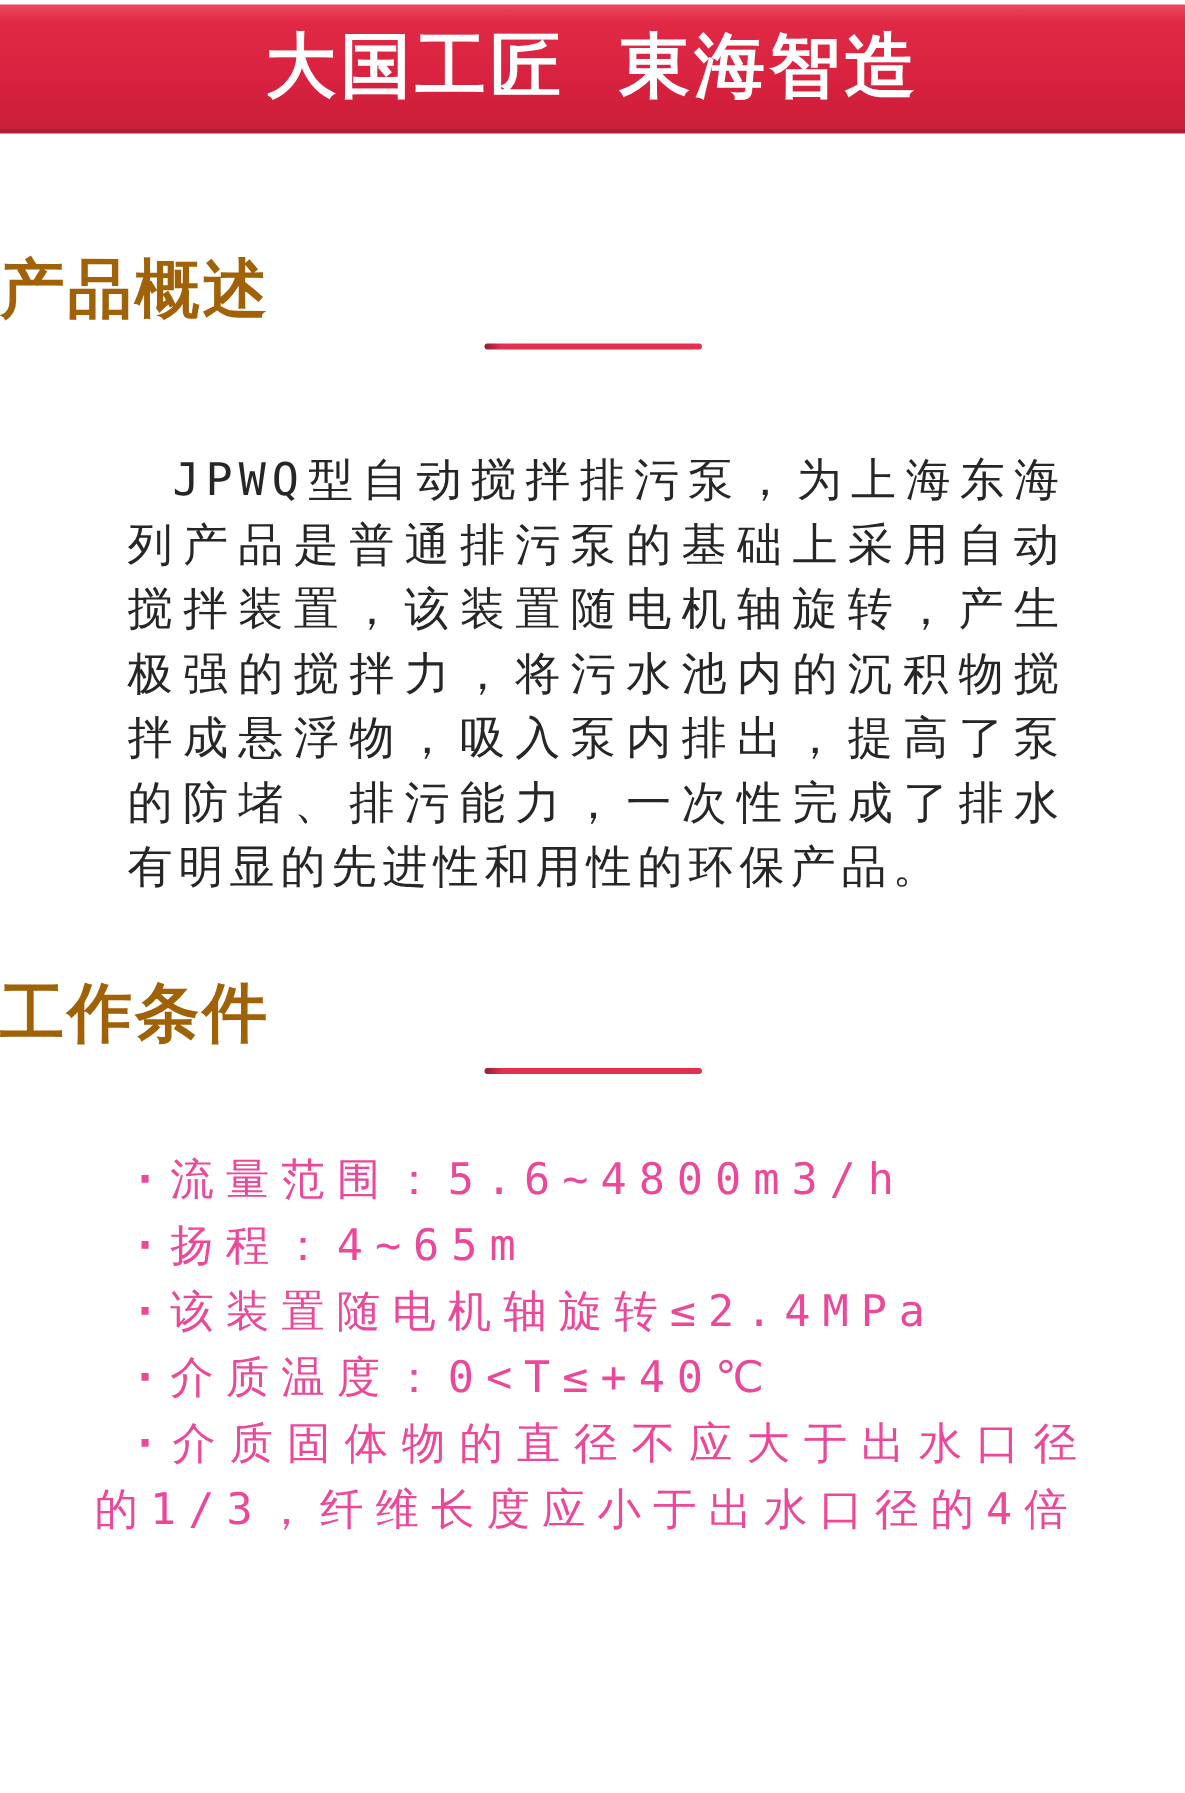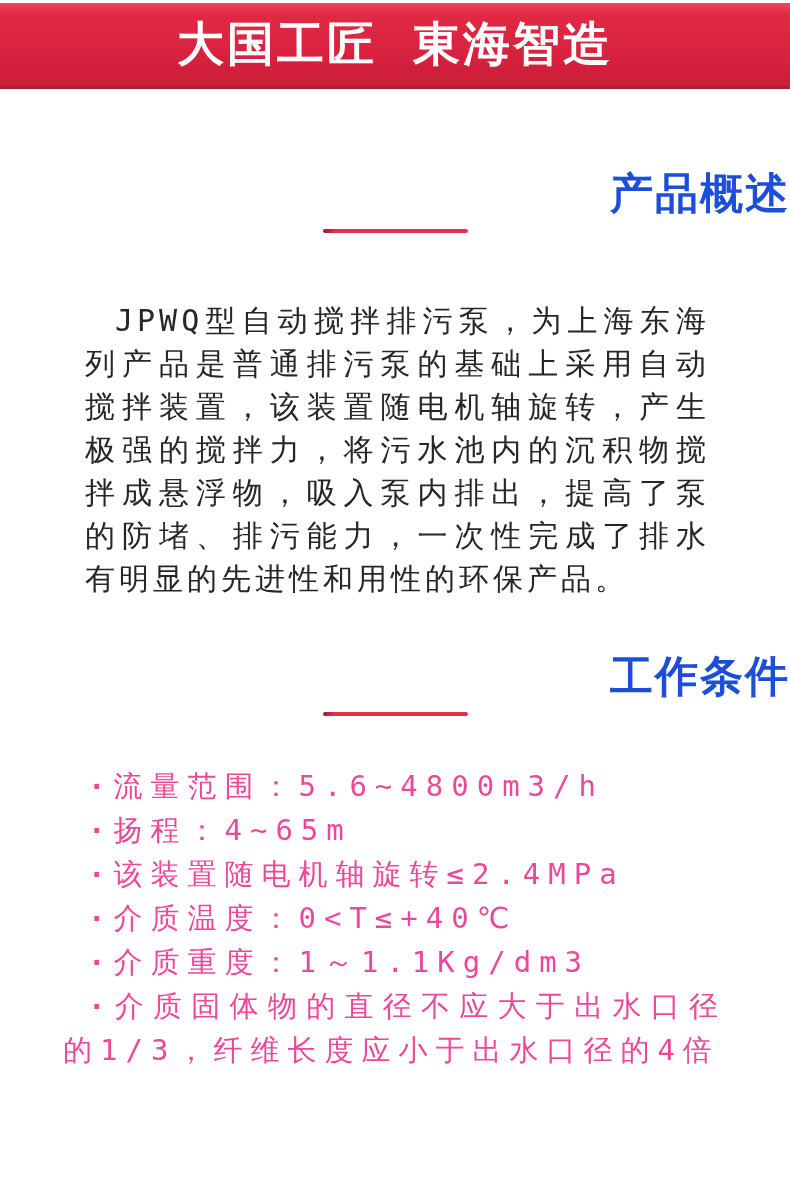--- a/index.html
+++ b/index.html
@@ -32,25 +32,25 @@
     letter-spacing: 3px;
     word-spacing: 20px;
     white-space: nowrap;
     text-align: right;
   }
   
   .section-overview { margin-top: 80px; }
   .section-conditions { margin-top: 52px; }
   .sec-title {
     margin: 0;
-    text-align: right;
+    text-align: left;
     font-size: 43px;
     line-height: 48px;
     font-weight: bold;
-    color: #1d4ed8;
+    color: #a16207;
     font-family: "Liberation Sans", "DejaVu Sans", sans-serif;
     letter-spacing: 2px;
   }
   .sec-underline {
     width: 145px;
     height: 4px;
     background: linear-gradient(90deg, #8e1f33 0%, #e4304f 8%, #e4304f 100%);
     margin: 12px auto 0 auto;
     border-radius: 2px;
   }
@@ -112,18 +112,17 @@
 
   <section class="section-conditions">
     <h2 class="sec-title">工作条件</h2>
     <div class="sec-underline"></div>
 
     <div class="spec-list">
       <div class="spec-item"><span class="bullet">·</span><span>流量范围：5.6~4800m3/h</span></div>
       <div class="spec-item"><span class="bullet">·</span><span>扬程：4~65m</span></div>
       <div class="spec-item"><span class="bullet">·</span><span>该装置随电机轴旋转≤2.4MPa</span></div>
       <div class="spec-item"><span class="bullet">·</span><span>介质温度：0&lt;T≤+40℃</span></div>
-      <div class="spec-item"><span class="bullet">·</span><span>介质重度：1～1.1Kg/dm3</span></div>
       <div class="spec-item"><span class="bullet">·</span><span>介质固体物的直径不应大于出水口径的1/3，纤维长度应小于出水口径的4倍</span></div>
     </div>
   </section>
 
 </div>
 
 </body></html>

